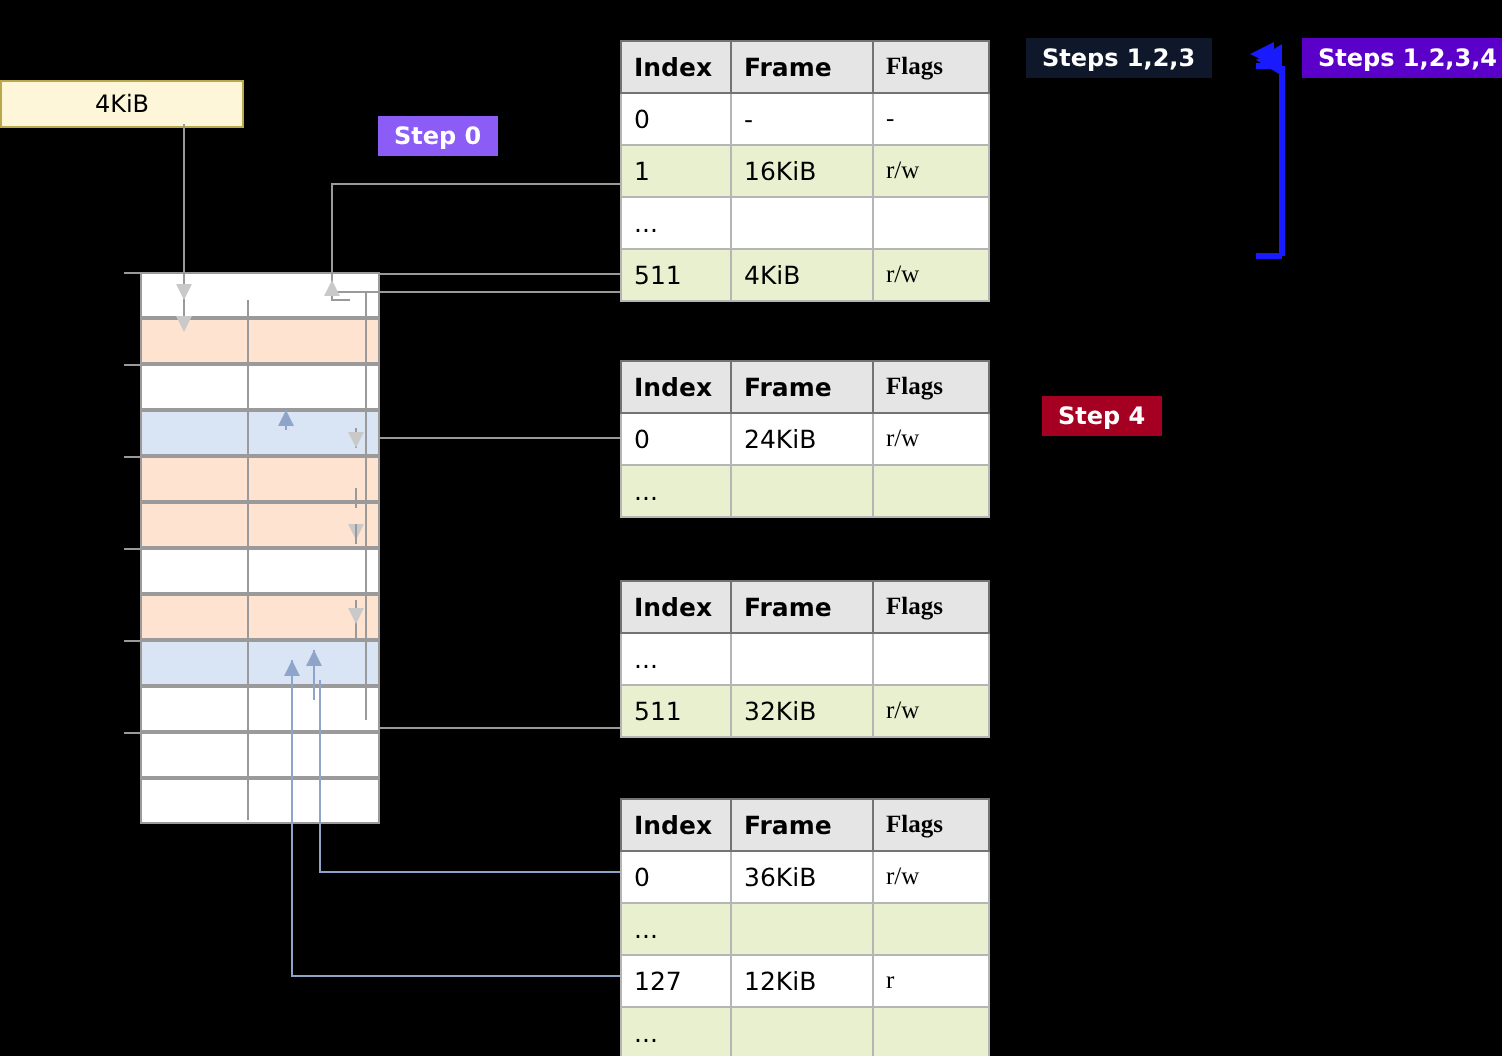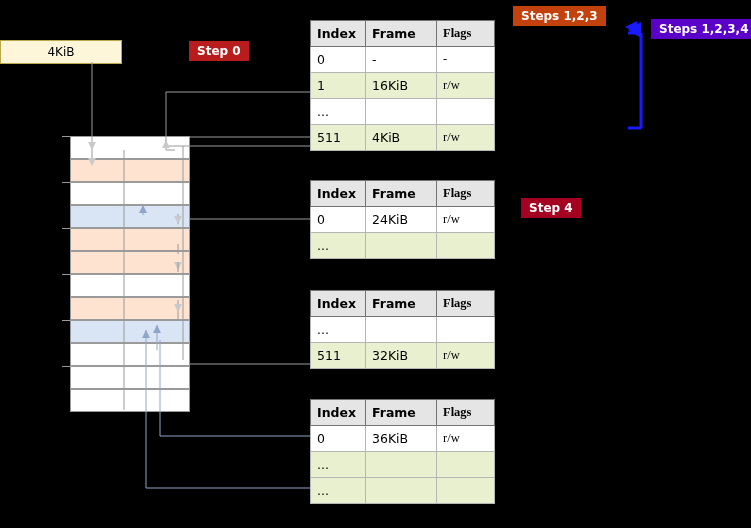--- a/index.html
+++ b/index.html
@@ -32,22 +32,22 @@
 
   
   .step-label {
     color: #ffffff;
     font-size: 12px;
     font-weight: bold;
     padding: 3px 8px;
     white-space: nowrap;
     display: inline-block;
   }
-  .step0   { left: 189px; top: 41px;  background: #b91c1c; }
-  .step123 { left: 513px; top: 6px;  background: #c2410c; }
+  .step0   { left: 189px; top: 58px;  background: #8b5cf6; }
+  .step123 { left: 513px; top: 19px;  background: #0f172a; }
   .step1234{ left: 651px; top: 19px;  background: #5a00c8; }
   .step4   { left: 521px; top: 158px; background: #a50021; margin-top: 40px; }
 
   
   .memcol { left: 70px; top: 136px; width: 120px; height: 278px; }
   .memrow {
     position: absolute;
     left: 0; width: 120px; height: 23px;
     border: 1px solid #9a9a9a;
     box-sizing: border-box;
@@ -221,20 +221,25 @@
         <tr>
           <td class="c0">0</td>
           <td class="c1">36KiB</td>
           <td class="c2">r/w</td>
         </tr>
         <tr class="alt">
           <td class="c0">...</td>
           <td class="c1"></td>
           <td class="c2"></td>
         </tr>
+        <tr>
+          <td class="c0">127</td>
+          <td class="c1">12KiB</td>
+          <td class="c2">r</td>
+        </tr>
         <tr class="alt">
           <td class="c0">...</td>
           <td class="c1"></td>
           <td class="c2"></td>
         </tr>
       </tbody>
     </table>
 
   <svg id="wires">
 

